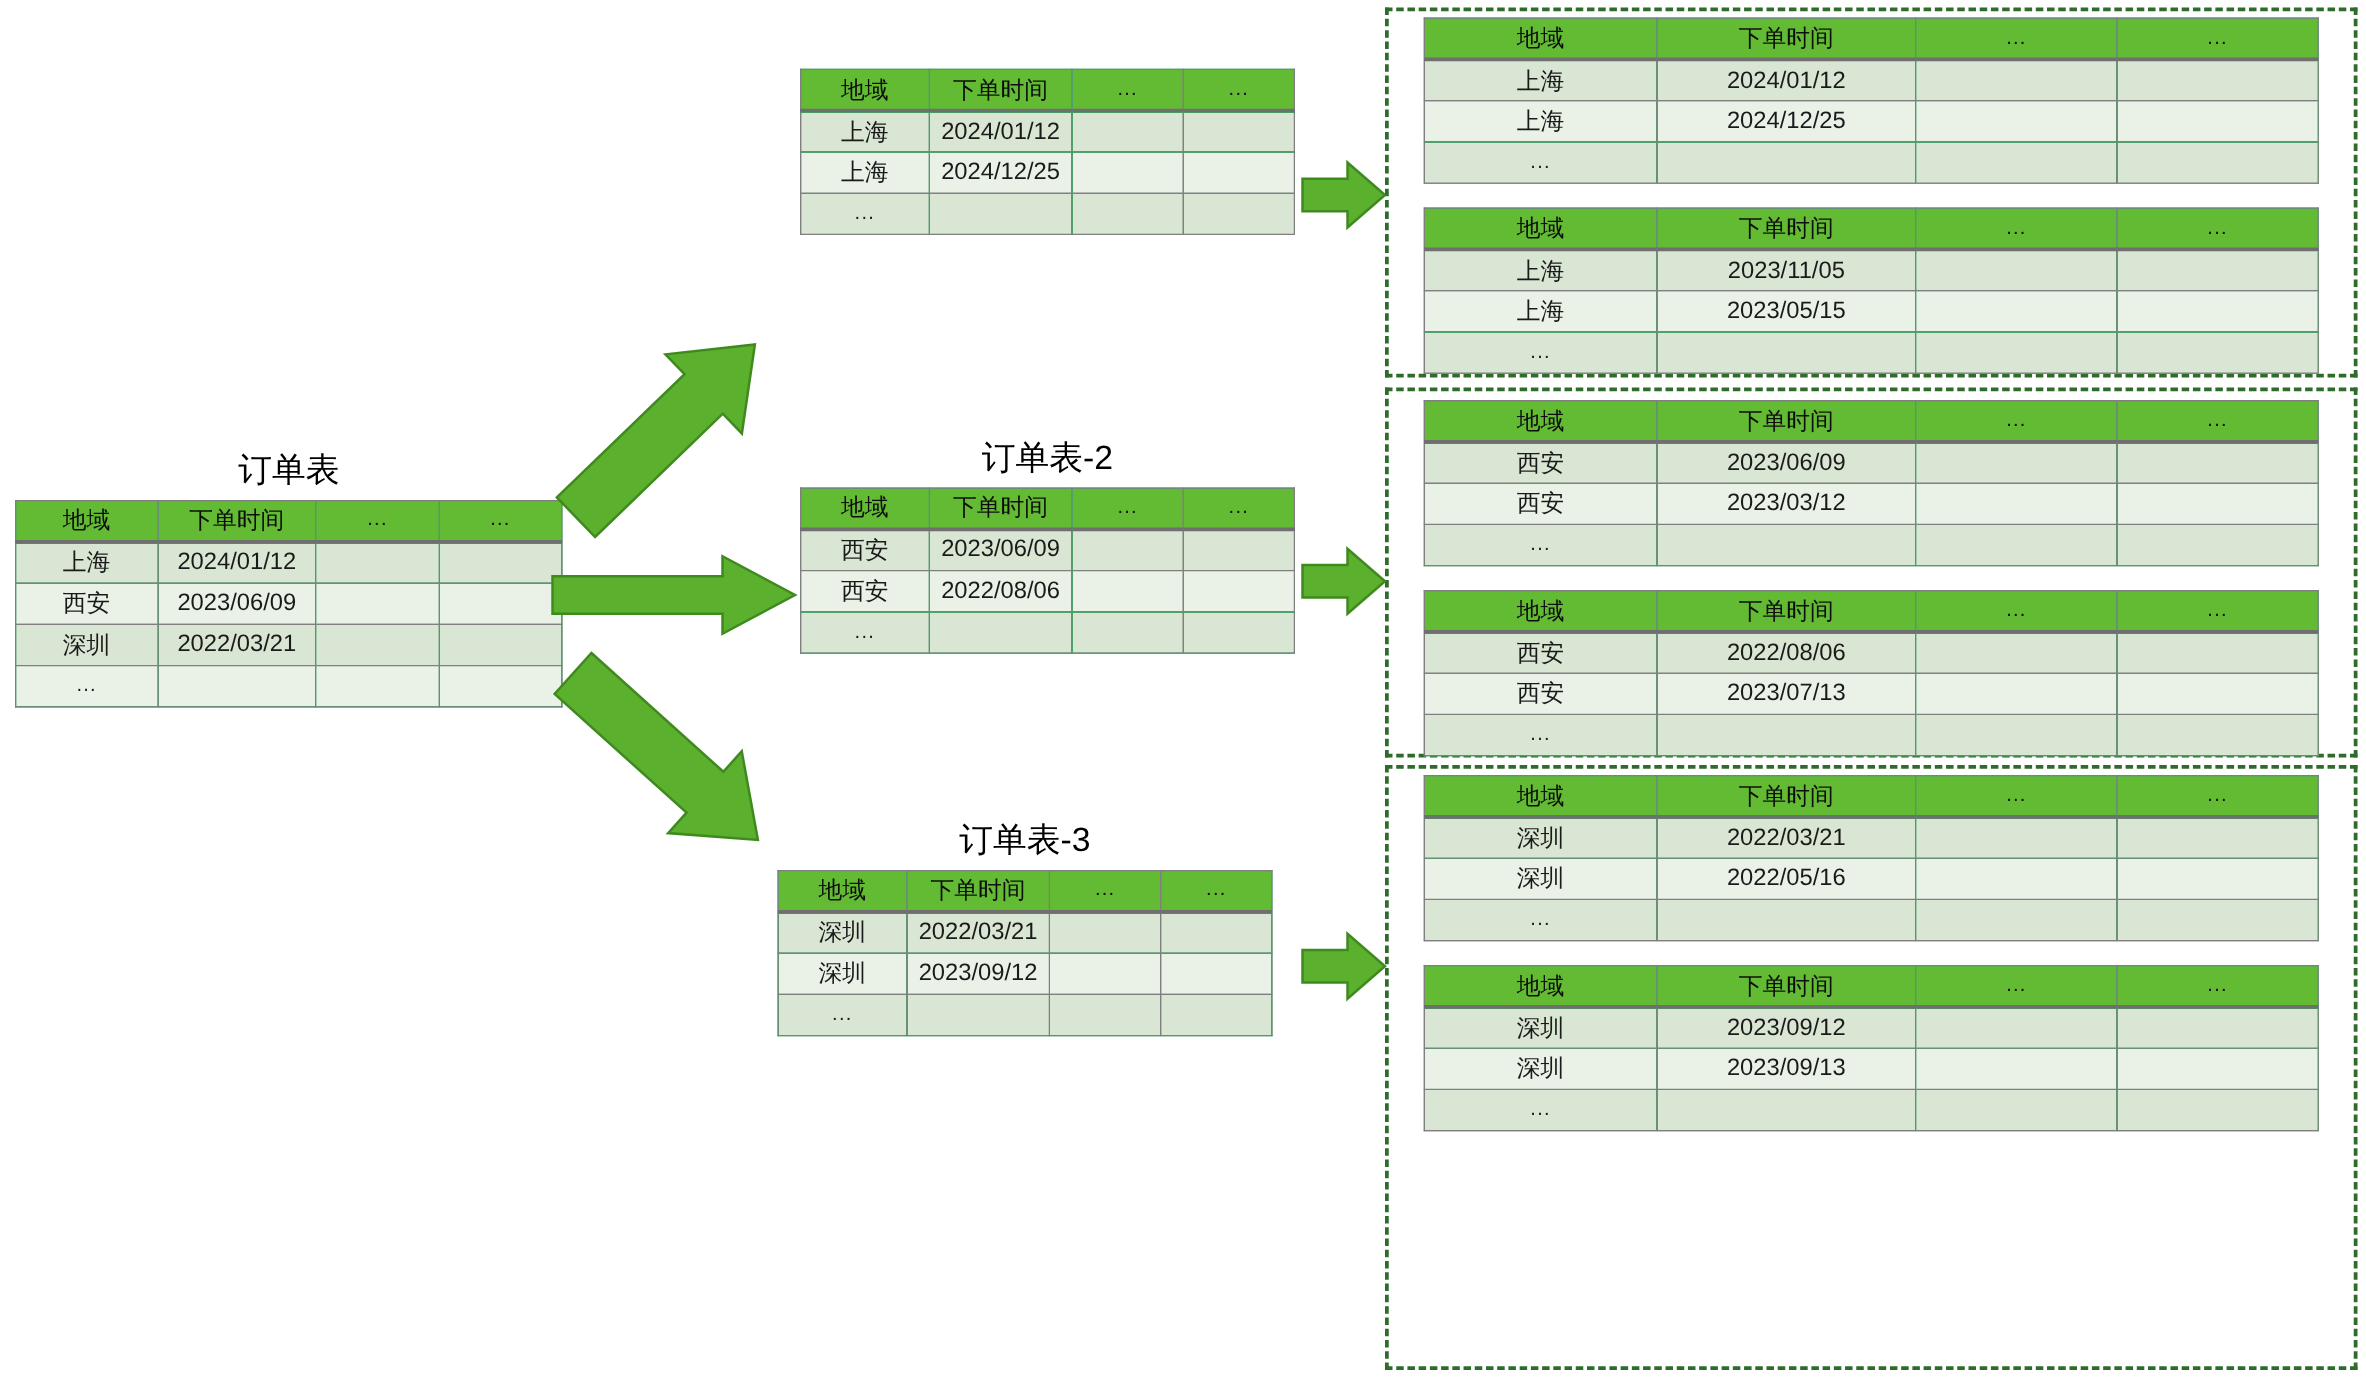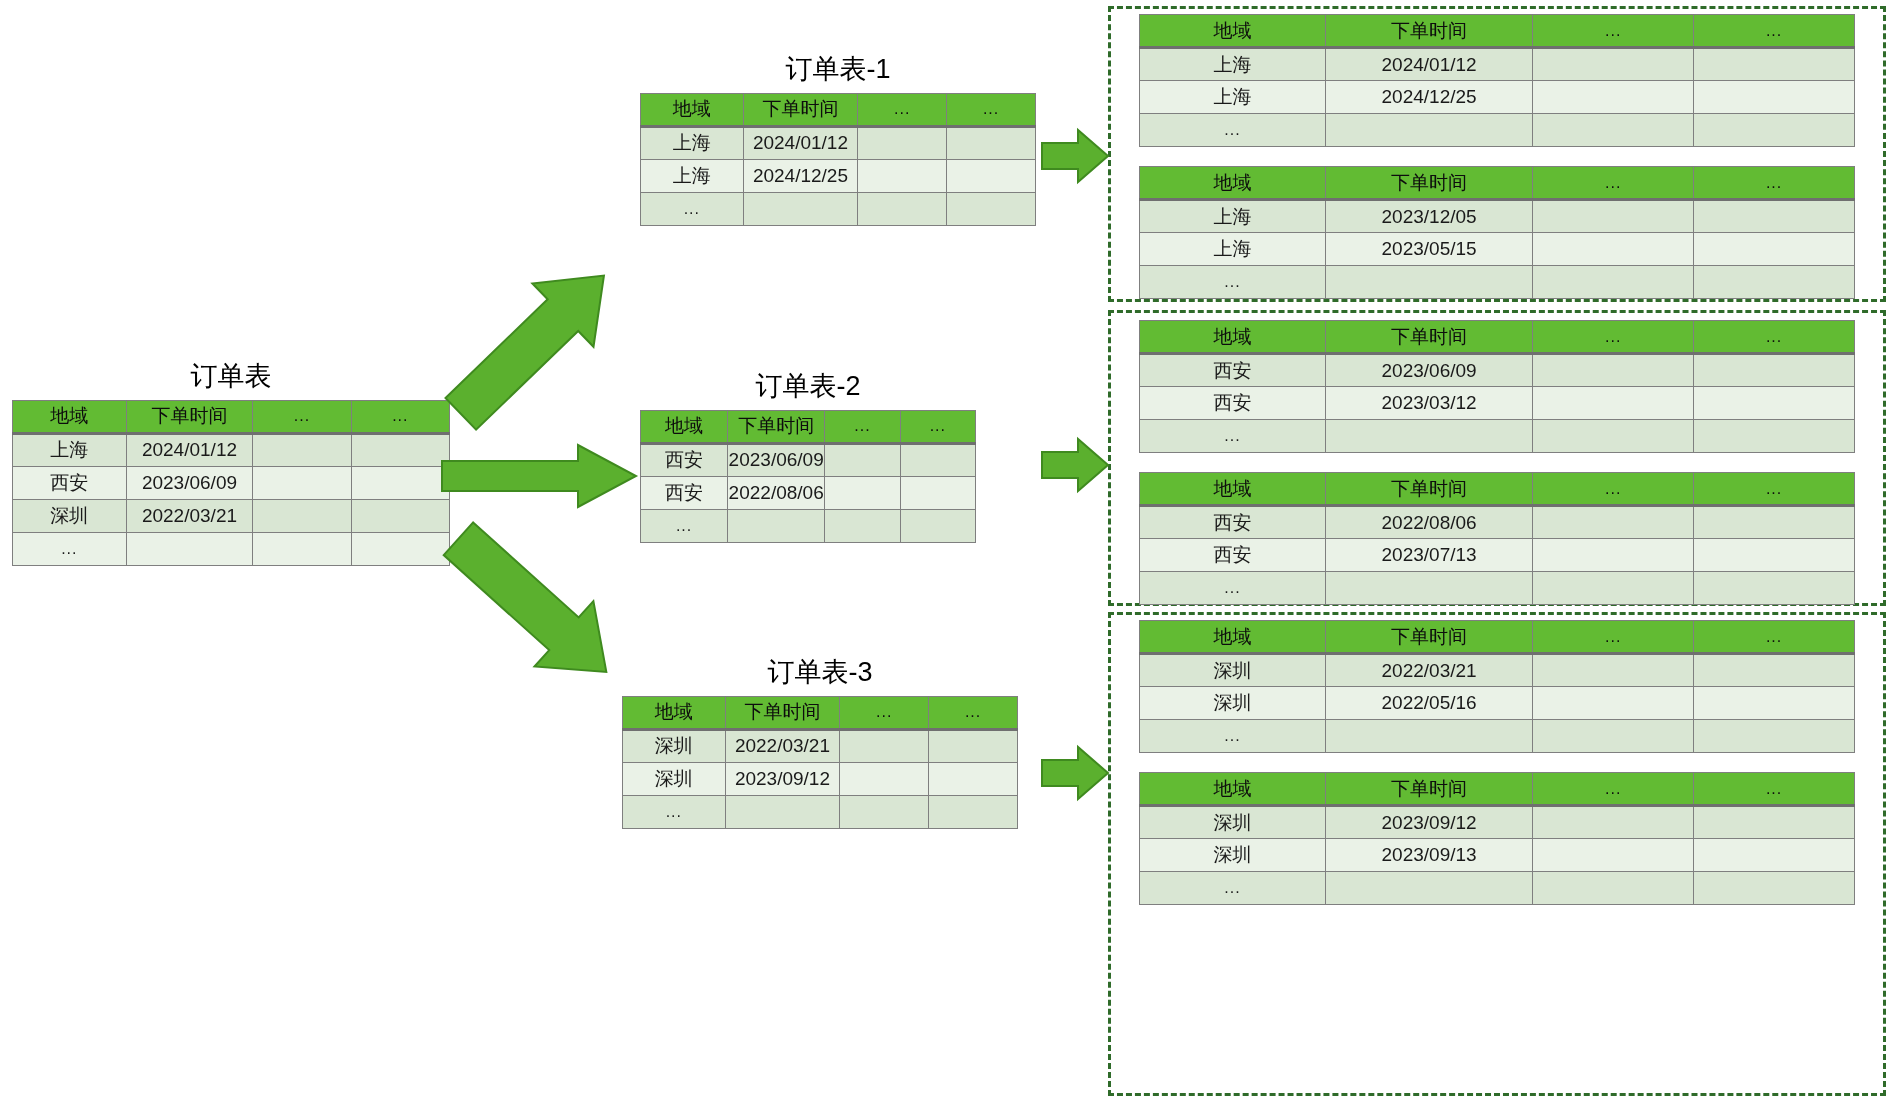--- a/index.html
+++ b/index.html
@@ -120,21 +120,20 @@
           <td class="ell">...</td>
           <td></td>
           <td></td>
           <td></td>
         </tr>
       </tbody>
     </table>
   </div>
 
   <div class="tbl-wrap" style="left:640px; top:55px; width:396px;">
-    <div class="tbl-title">订单表-1</div>
     <table class="grid">
       <colgroup>
           <col class="c-region">
           <col class="c-date">
           <col class="c-dots">
           <col class="c-dots">
         </colgroup>
       <thead>
         <tr>
           <th>地域</th>
@@ -159,21 +158,21 @@
         <tr>
           <td class="ell">...</td>
           <td></td>
           <td></td>
           <td></td>
         </tr>
       </tbody>
     </table>
   </div>
 
-  <div class="tbl-wrap" style="left:640px; top:372px; width:336px;">
+  <div class="tbl-wrap" style="left:640px; top:352px; width:396px;">
     <div class="tbl-title">订单表-2</div>
     <table class="grid">
       <colgroup>
           <col class="c-region">
           <col class="c-date">
           <col class="c-dots">
           <col class="c-dots">
         </colgroup>
       <thead>
         <tr>
@@ -299,21 +298,21 @@
         <tr>
           <th>地域</th>
           <th>下单时间</th>
           <th class="ell">...</th>
           <th class="ell">...</th>
         </tr>
       </thead>
       <tbody>
         <tr>
           <td>上海</td>
-          <td>2023/12/05</td>
+          <td>2023/11/05</td>
           <td></td>
           <td></td>
         </tr>
         <tr>
           <td>上海</td>
           <td>2023/05/15</td>
           <td></td>
           <td></td>
         </tr>
         <tr>

